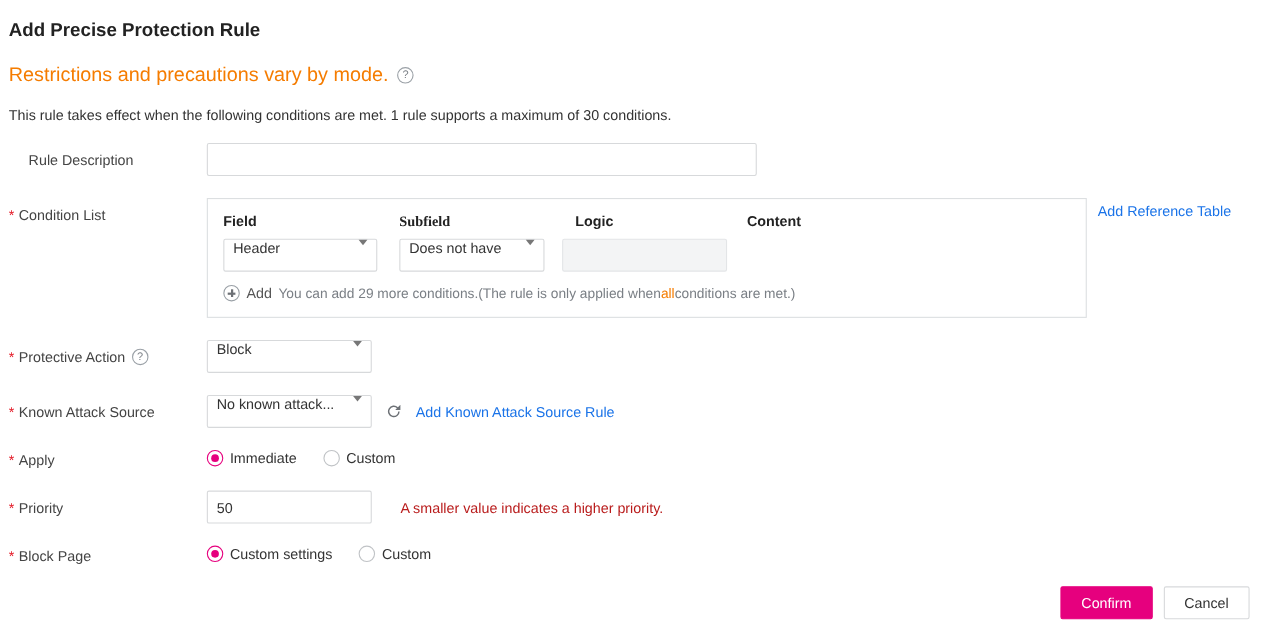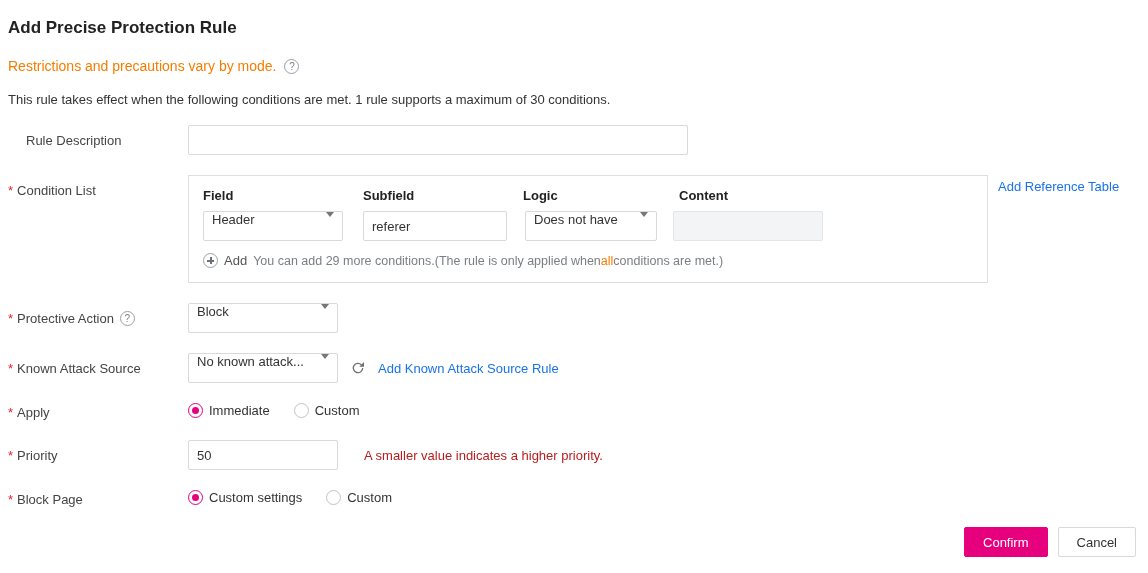--- a/index.html
+++ b/index.html
@@ -15,21 +15,21 @@
     font-size: 17px;
     font-weight: 700;
     color: #222;
     margin-bottom: 20px;
   }
   .warn-row {
     display: flex;
     align-items: center;
     margin-bottom: 18px;
   }
-  .warn-text { color: #f57c00; font-size: 14px; }
+  .warn-text { color: #f57c00; font-size: 18px; }
   .help-icon {
     display: inline-flex;
     align-items: center;
     justify-content: center;
     width: 15px; height: 15px;
     border: 1px solid #9aa0a6;
     color: #7a7f85;
     border-radius: 50%;
     font-size: 10px;
     margin-left: 8px;
@@ -81,21 +81,21 @@
     cursor: pointer;
   }
   .cond-header {
     display: flex;
     font-size: 13px;
     color: #222;
     font-weight: 600;
     margin-bottom: 8px;
   }
   .col-field { width: 160px; }
-  .col-sub   { width: 160px; }
+  .col-sub   { width: 160px; font-family: Liberation Serif, serif; }
   .col-logic { width: 156px; }
   .col-content { width: 160px; }
   .cond-row { display: flex; gap: 0; margin-bottom: 12px; }
   .select {
     height: 30px;
     border: 1px solid #d7d9db;
     border-radius: 2px;
     background: #fff;
     display: flex;
     align-items: flex-start;
@@ -217,21 +217,20 @@
         <div class="col-field">Field</div>
         <div class="col-sub">Subfield</div>
         <div class="col-logic">Logic</div>
         <div class="col-content">Content</div>
       </div>
       <div class="cond-row">
         <div class="select sel-field">
           <span>Header</span>
           <span class="chev"></span>
         </div>
-        <input class="text-input sel-sub" type="text" value="referer" style="">
         <div class="select sel-logic">
           <span>Does not have</span>
           <span class="chev"></span>
         </div>
         <div class="content-input"></div>
       </div>
       <div class="add-line">
         <span class="plus-icon"></span>
         <span class="add-word">Add</span>
         <span>You can add 29 more conditions.(The rule is only applied when </span>

